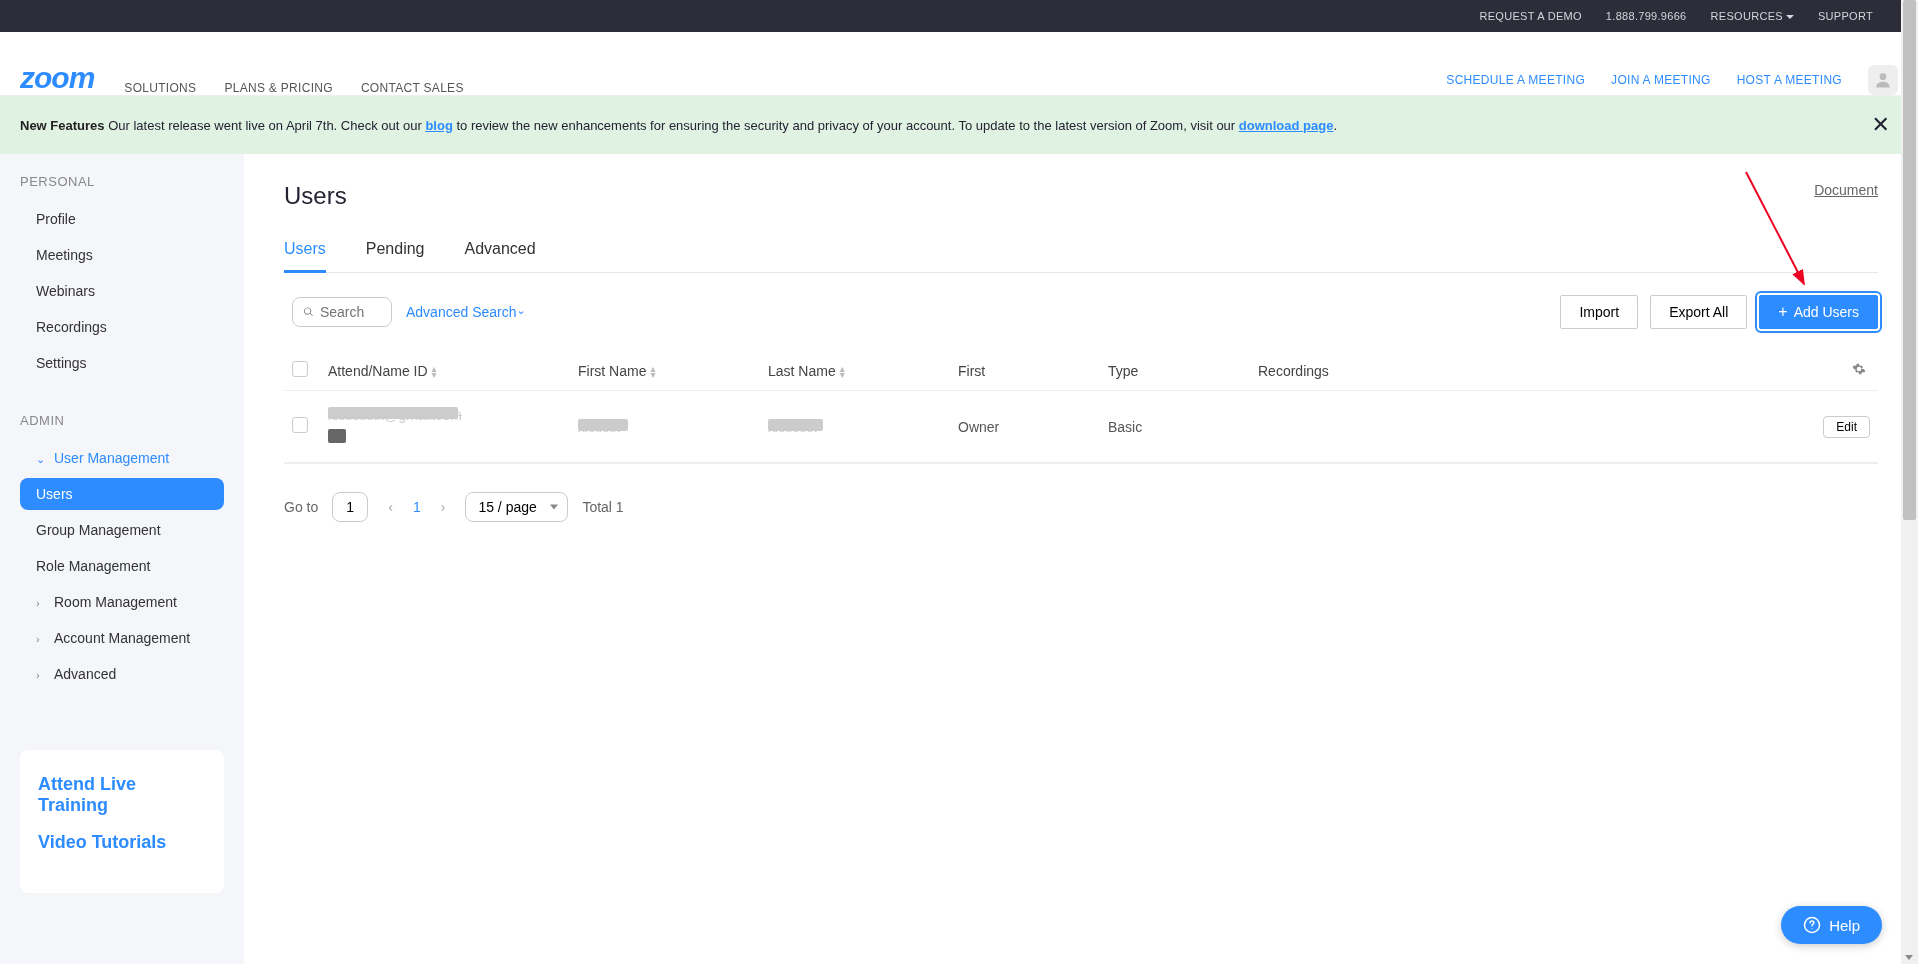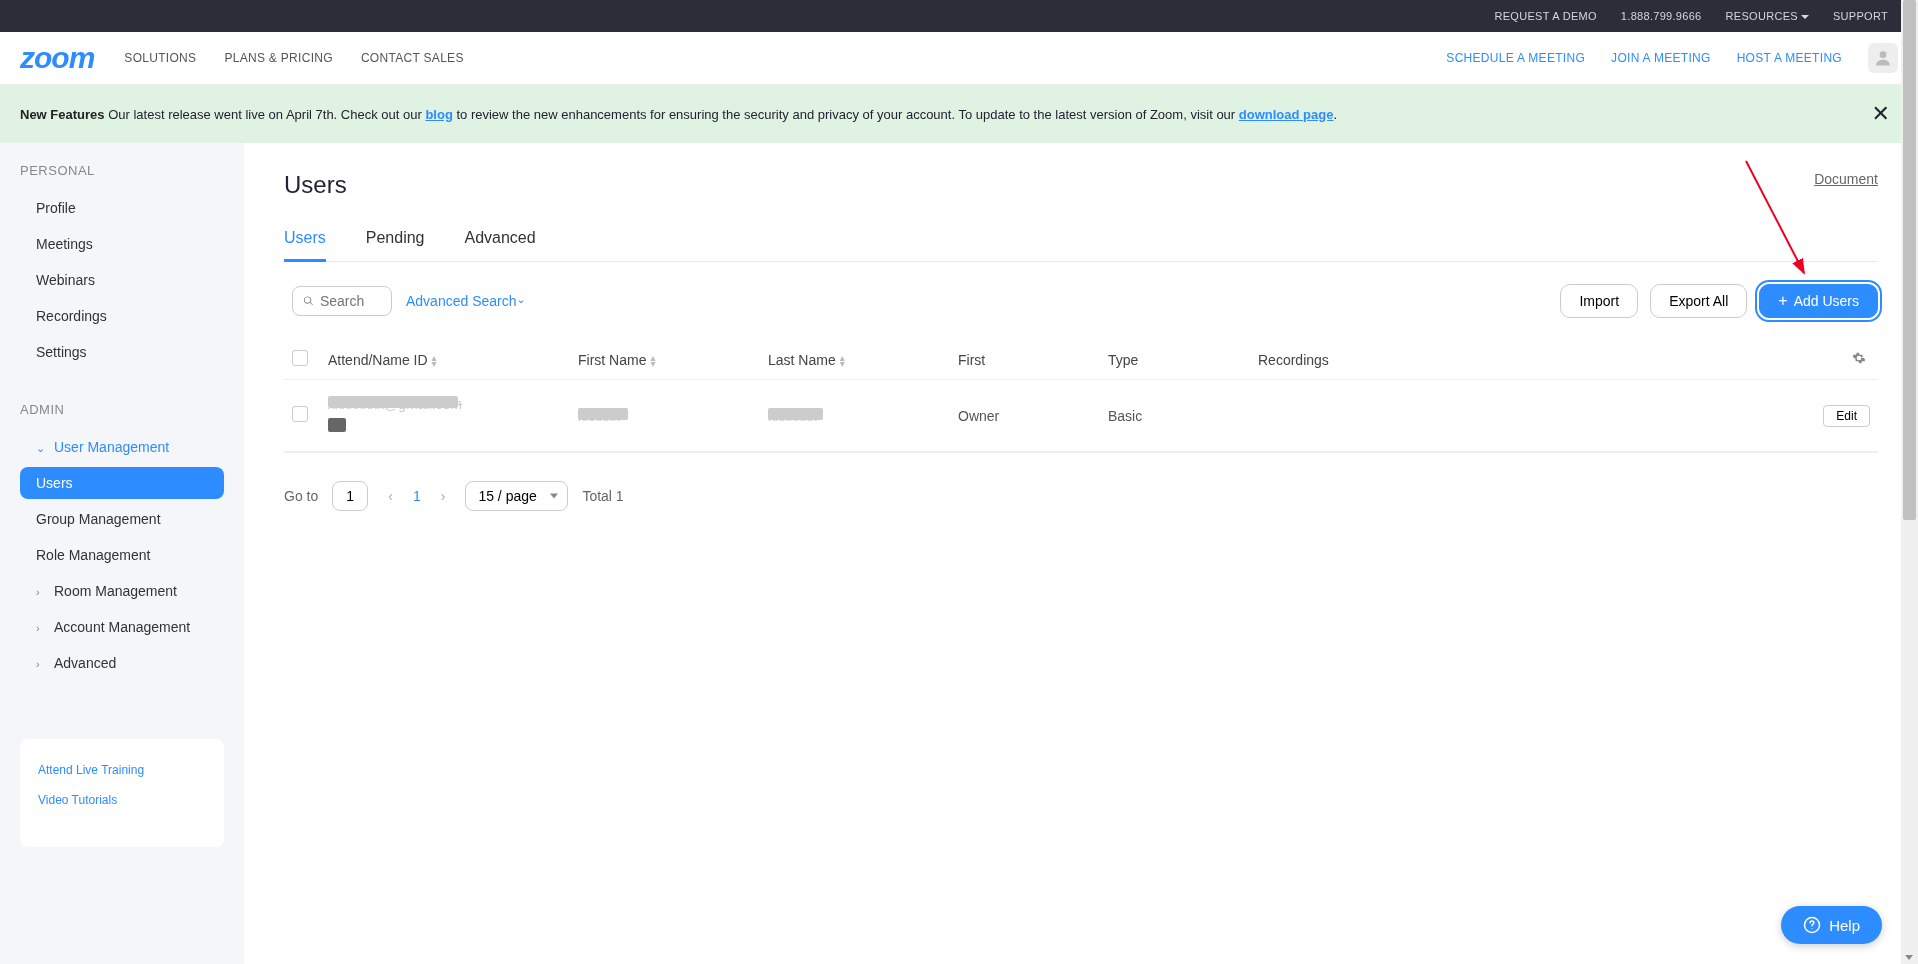--- a/index.html
+++ b/index.html
@@ -1,24 +1,24 @@
 <!DOCTYPE html>
 <html><head>
 <meta charset="utf-8">
 <style>
   * { box-sizing: border-box; margin: 0; padding: 0; }
   body { font-family: -apple-system, BlinkMacSystemFont, "Segoe UI", Arial, sans-serif; font-size: 14px; color: #232333; background: #fff; width: 1918px; position: relative; }
   
   
-  .topbar { background: #2d2d3a; height: 32px; display: flex; justify-content: flex-end; align-items: center; padding-right: 30px; gap: 24px; }
+  .topbar { background: #2d2d3a; height: 32px; display: flex; justify-content: flex-end; align-items: center; padding-right: 45px; gap: 24px; }
   .topbar a { color: #d5d5dd; font-size: 11px; letter-spacing: 0.3px; text-decoration: none; cursor: pointer; }
   .topbar .caret-down { display: inline-block; margin-left: 3px; width: 0; height: 0; border-left: 4px solid transparent; border-right: 4px solid transparent; border-top: 4px solid #d5d5dd; vertical-align: middle; }
 
   
-  .main-header { height: 53px; background: #fff; display: flex; align-items: center; padding: 12px 20px; border-bottom: 1px solid #eee; }
+  .main-header { height: 64px; background: #fff; display: flex; align-items: flex-end; padding: 0 20px; border-bottom: 1px solid #eee; }
   .logo { color: #2d8cff; font-size: 30px; font-weight: 700; letter-spacing: -1px; font-style: italic; text-transform: lowercase; }
   .header-nav { display: flex; gap: 28px; margin-left: 30px; }
   .header-nav a { color: #555; font-size: 12px; text-decoration: none; letter-spacing: 0.3px; cursor: pointer; }
   .header-nav .caret-down { border-top-color: #555; }
   .header-right { margin-left: auto; display: flex; align-items: center; gap: 26px; }
   .header-right a { color: #2d8cff; font-size: 12px; text-decoration: none; letter-spacing: 0.3px; cursor: pointer; font-weight: 500; }
   .header-right .caret-down { border-top-color: #2d8cff; }
   .avatar { width: 30px; height: 30px; border-radius: 6px; background: #eee; display: flex; align-items: center; justify-content: center; }
   .avatar svg { width: 20px; height: 20px; fill: #bbb; }
 
@@ -34,41 +34,41 @@
   .sidebar { width: 244px; background: #f4f6f9; padding: 20px 0 20px 20px; flex-shrink: 0; }
   .sidebar-section-title { font-size: 13px; color: #888; letter-spacing: 0.5px; margin-bottom: 14px; }
   .sidebar-item { padding: 8px 16px; font-size: 14px; color: #333; cursor: pointer; margin-bottom: 4px; border-radius: 8px; }
   .sidebar-item.indent { padding-left: 16px; }
   .sidebar-item.active-parent { color: #2d8cff; font-weight: 500; }
   .sidebar-item.active-parent .chev { color: #2d8cff; }
   .sidebar-item.active { background: #2d8cff; color: #fff; border-radius: 8px; margin-right: 20px; }
   .sidebar-spacer { height: 30px; }
   .chev { display: inline-block; width: 12px; margin-right: 6px; color: #888; font-size: 11px; }
   .help-card { background: #fff; border-radius: 8px; margin: 60px 20px 0 0; padding: 24px 18px; }
-  .help-card a { display: block; color: #2d8cff; font-size: 12px; margin-bottom: 16px; cursor: pointer; }
+  .help-card a { display: block; color: #2d8cff; font-size: 18px; margin-bottom: 16px; cursor: pointer; font-weight: bold; }
 
   
   .main { flex: 1; padding: 28px 40px; background: #fff; position: relative; }
   .page-header { display: flex; align-items: flex-start; margin-bottom: 24px; }
   .page-title { font-size: 24px; font-weight: 500; }
   .doc-link { margin-left: auto; color: #666; text-decoration: underline; font-size: 14px; cursor: pointer; }
 
   
   .tabs { display: flex; gap: 40px; border-bottom: 1px solid #e8e8e8; margin-bottom: 22px; }
   .tab { padding: 6px 0 12px 0; font-size: 16px; color: #333; cursor: pointer; }
   .tab.active { color: #2d8cff; border-bottom: 3px solid #2d8cff; margin-bottom: -1px; font-weight: 500; }
 
   
   .toolbar { display: flex; align-items: center; margin-bottom: 22px; gap: 14px; padding-left: 8px; }
   .search-box { display: flex; align-items: center; border: 1px solid #ccc; border-radius: 8px; padding: 6px 10px; width: 100px; }
   .search-box svg { width: 14px; height: 14px; fill: #888; margin-right: 6px; }
   .search-box input { border: none; outline: none; width: 100%; font-size: 14px; color: #888; background: transparent; }
   .adv-search { color: #2d8cff; font-size: 14px; cursor: pointer; display: flex; align-items: flex-start; gap: 0; }
   .toolbar-right { margin-left: auto; display: flex; gap: 12px; }
-  .btn { border: 1px solid #ccc; background: #fff; border-radius: 10px; padding: 8px 18px; font-size: 14px; cursor: pointer; }
+  .btn { border: 1px solid #ccc; background: #fff; border-radius: 2px; padding: 8px 18px; font-size: 14px; cursor: pointer; }
   .btn-primary { background: #2d8cff; color: #fff; border: 1px solid #2d8cff; outline: 2px solid #2d8cff; outline-offset: 2px; display: flex; align-items: center; gap: 6px; }
   .plus { font-size: 16px; line-height: 1; }
 
   
   table { width: 100%; border-collapse: collapse; }
   th { text-align: left; padding: 10px 8px; font-weight: 400; color: #444; font-size: 14px; border-bottom: 1px solid #eee; }
   td { padding: 16px 8px; font-size: 14px; color: #555; border-bottom: 1px solid #eee; vertical-align: middle; }
   .sort-icon { display: inline-block; margin-left: 4px; font-size: 10px; color: #bbb; line-height: 0.6; vertical-align: middle; }
   .checkbox { width: 16px; height: 16px; border: 1px solid #ccc; border-radius: 3px; display: inline-block; cursor: pointer; }
   .redacted { background: #ccc; color: #ccc; border-radius: 2px; display: inline-block; filter: blur(0.5px); }

